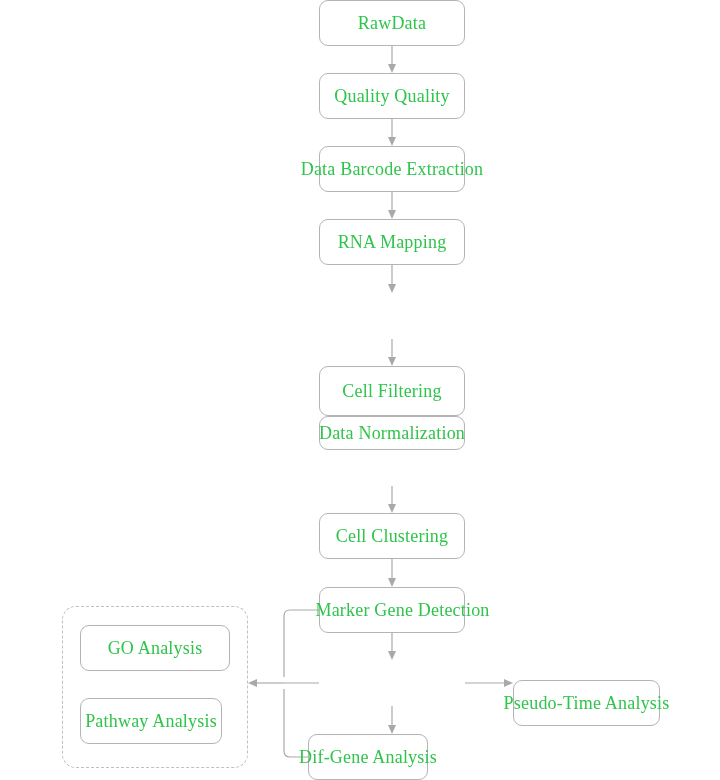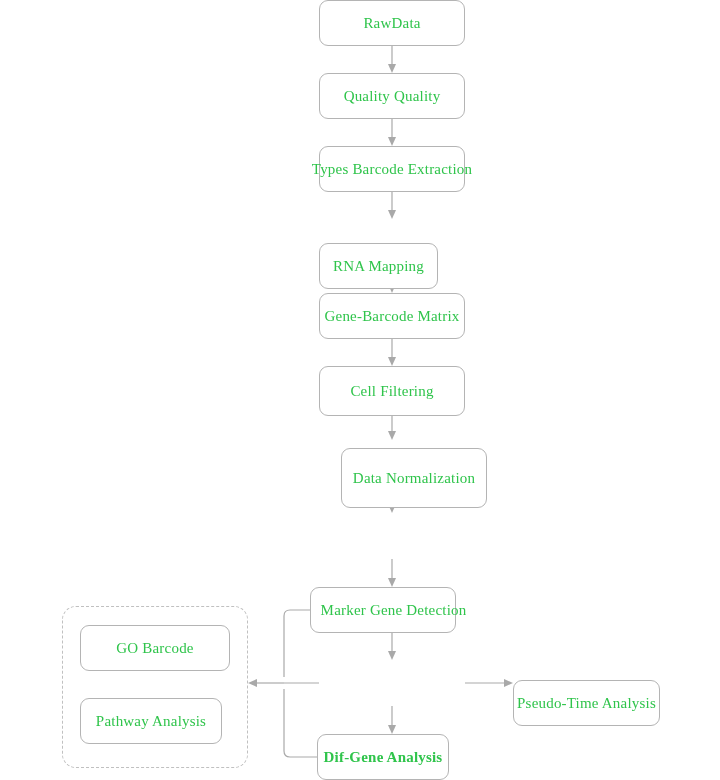--- a/index.html
+++ b/index.html
@@ -18,21 +18,21 @@
   .node {
     position: absolute;
     box-sizing: border-box;
     border: 1px solid #b4b4b4;
     border-radius: 9px;
     background: #ffffff;
     display: flex;
     align-items: center;
     justify-content: center;
     color: #2fc44b;
-    font-size: 15px;
+    font-size: 18px;
     line-height: 1;
     letter-spacing: 0.2px;
     white-space: nowrap;
     z-index: 3;
   }
   .group-box {
     position: absolute;
     box-sizing: border-box;
     border: 1px dashed #c0c0c0;
     border-radius: 14px;
@@ -123,35 +123,35 @@
 
       <line x1="284" y1="683" x2="256" y2="683"></line>
       <polygon class="arrow-head" points="248,683 257,679 257,687"></polygon>
     </g>
   </svg>
 
   <div class="node" style="left:319px; top:0px; width:146px; height:46px;">RawData</div>
 
   <div class="node" style="left:319px; top:73px; width:146px; height:46px;">Quality Quality</div>
 
-  <div class="node" style="left:319px; top:146px; width:146px; height:46px;">Types Barcode Extraction</div>
+  <div class="node" style="left:319px; top:146px; width:146px; height:46px;">Data Barcode Extraction</div>
 
-  <div class="node" style="left:319px; top:219px; width:119px; height:46px;margin-top:24px;">RNA Mapping</div>
+  <div class="node" style="left:319px; top:219px; width:146px; height:46px;">RNA Mapping</div>
 
-  <div class="node" style="left:319px; top:293px; width:146px; height:46px;">Gene-Barcode Matrix</div>
 
   <div class="node" style="left:319px; top:366px; width:146px; height:50px;">Cell Filtering</div>
 
-  <div class="node" style="left:319px; top:448px; width:146px; height:60px;margin-left:22px;">Data Normalization</div>
+  <div class="node" style="left:319px; top:416px; width:146px; height:34px;">Data Normalization</div>
+
+  <div class="node" style="left:319px; top:513px; width:146px; height:46px;">Cell Clustering</div>
+
+  <div class="node" style="left:319px; top:587px; width:146px; height:46px;padding-left:21px;">Marker Gene Detection</div>
 
 
-  <div class="node" style="left:310px; top:587px; width:146px; height:46px;padding-left:21px;">Marker Gene Detection</div>
-
-
-  <div class="node" style="left:317px; top:734px; width:132px; height:46px;font-weight:bold;">Dif-Gene Analysis</div>
+  <div class="node" style="left:308px; top:734px; width:120px; height:46px;">Dif-Gene Analysis</div>
 
   <div class="node" style="left:513px; top:660px; width:147px; height:46px;margin-top:20px;">Pseudo-Time Analysis</div>
 
-  <div class="node" style="left:80px; top:625px; width:150px; height:46px;">GO Barcode</div>
+  <div class="node" style="left:80px; top:625px; width:150px; height:46px;">GO Analysis</div>
 
   <div class="node" style="left:80px; top:698px; width:142px; height:46px;">Pathway Analysis</div>
 
 </div>
 
 </body></html>

